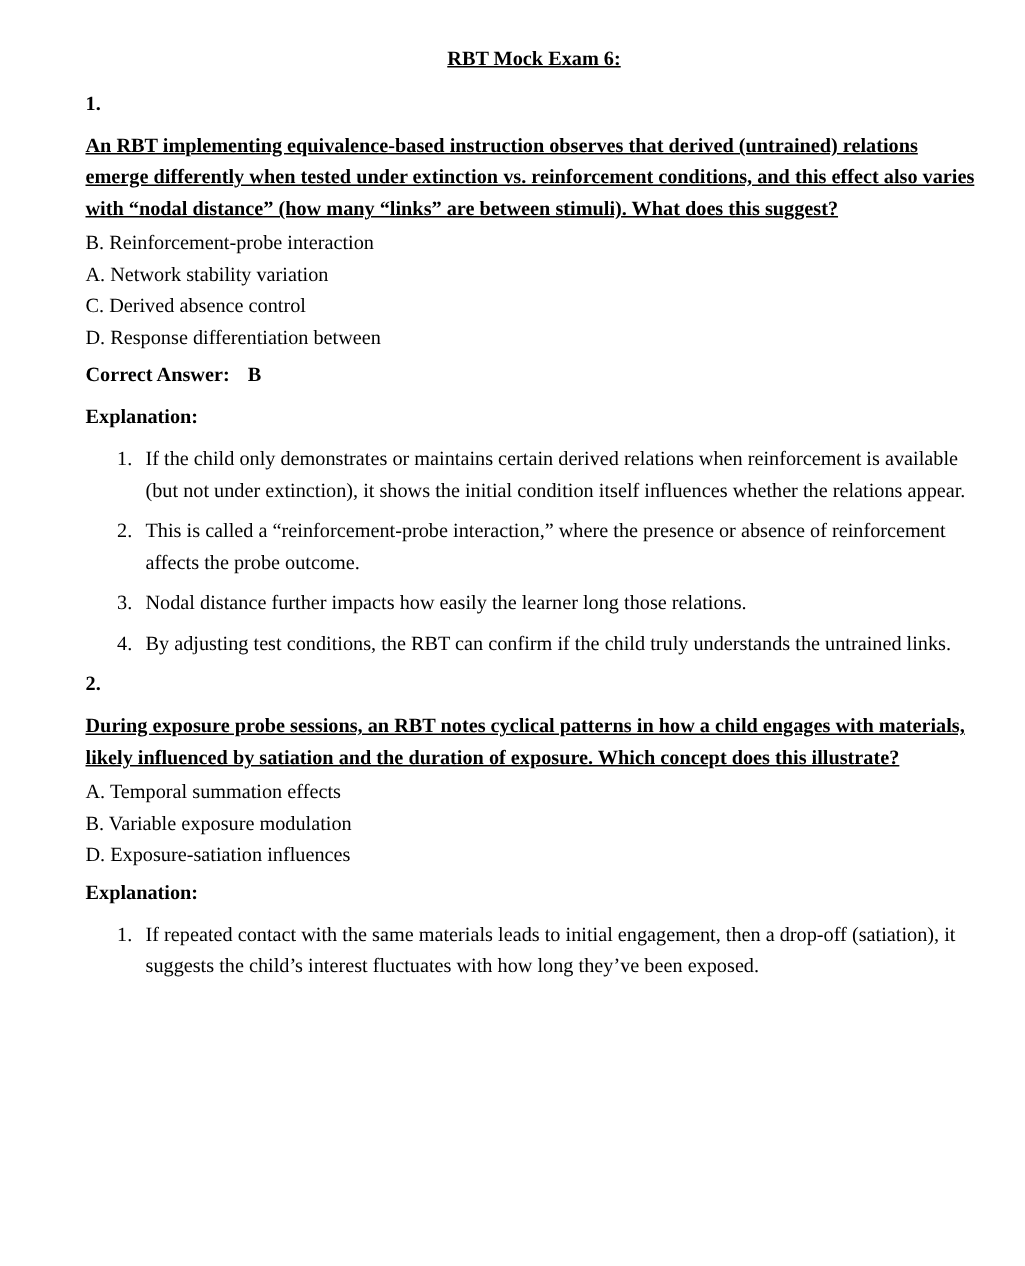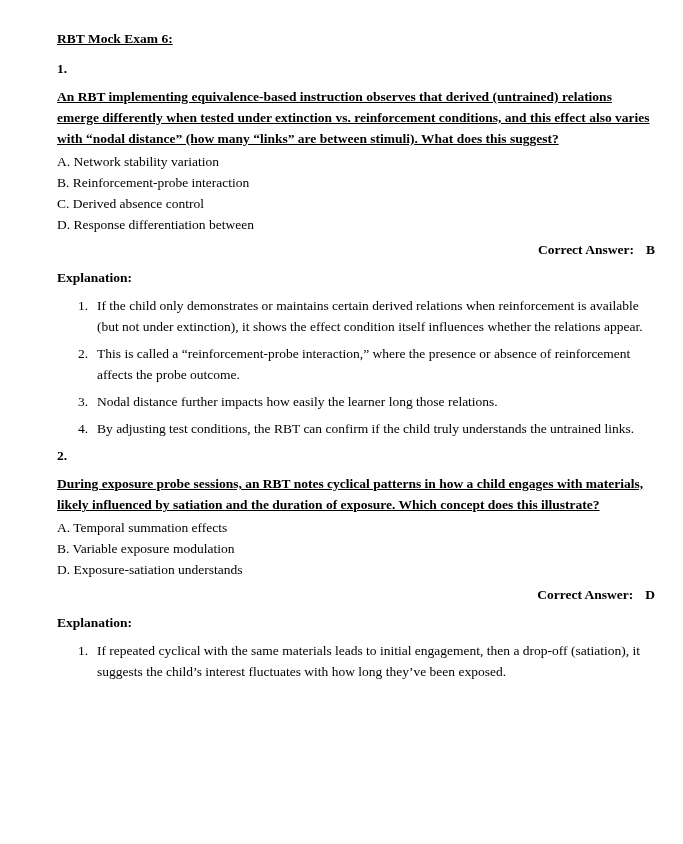--- a/index.html
+++ b/index.html
@@ -17,40 +17,40 @@
     width: 683px;
     height: 844px;
     background: #ffffff;
     padding: 28px 28px 24px 57px;
   }
   .doc-title {
     font-size: 13.5px;
     font-weight: bold;
     text-decoration: underline;
     margin-bottom: 9px;
+    text-align: center;
   }
   .q-number {
     font-weight: bold;
     margin-bottom: 7px;
   }
   .q-prompt {
     font-weight: bold;
     margin-bottom: 2px;
     text-decoration: underline;
   }
   .options {
     margin-bottom: 4px;
   }
   .option-line {
     line-height: 21px;
   }
   .answer-line {
     font-weight: bold;
     margin-bottom: 7px;
-    text-align: right;
   }
   .answer-letter {
     padding-left: 12px;
   }
   .explanation-label {
     font-weight: bold;
     margin-bottom: 7px;
   }
   .exp-list {
     margin-bottom: 1px;
@@ -76,36 +76,36 @@
 
 <div class="page">
 
   <div class="doc-title">RBT Mock Exam 6:</div>
 
   <div class="question-block">
     <div class="q-number">1.</div>
     <div class="q-prompt">An RBT implementing equivalence-based instruction observes that derived (untrained) relations emerge differently when tested under extinction vs. reinforcement conditions, and this effect also varies with “nodal distance” (how many “links” are between stimuli). What does this suggest?</div>
 
     <div class="options">
+      <div class="option-line">B. Reinforcement-probe interaction</div>
       <div class="option-line">A. Network stability variation</div>
-      <div class="option-line">B. Reinforcement-probe interaction</div>
       <div class="option-line">C. Derived absence control</div>
       <div class="option-line">D. Response differentiation between</div>
     </div>
 
     <div class="answer-line">
       <span>Correct Answer:</span><span class="answer-letter">B</span>
     </div>
 
     <div class="explanation-label">Explanation:</div>
 
     <div class="exp-list">
       <div class="exp-item">
         <span class="exp-num">1.</span>
-        <span class="exp-text">If the child only demonstrates or maintains certain derived relations when reinforcement is available (but not under extinction), it shows the effect condition itself influences whether the relations appear.</span>
+        <span class="exp-text">If the child only demonstrates or maintains certain derived relations when reinforcement is available (but not under extinction), it shows the initial condition itself influences whether the relations appear.</span>
       </div>
       <div class="exp-item">
         <span class="exp-num">2.</span>
         <span class="exp-text">This is called a “reinforcement-probe interaction,” where the presence or absence of reinforcement affects the probe outcome.</span>
       </div>
       <div class="exp-item">
         <span class="exp-num">3.</span>
         <span class="exp-text">Nodal distance further impacts how easily the learner long those relations.</span>
       </div>
       <div class="exp-item">
@@ -115,30 +115,27 @@
     </div>
   </div>
 
   <div class="question-block">
     <div class="q-number">2.</div>
     <div class="q-prompt">During exposure probe sessions, an RBT notes cyclical patterns in how a child engages with materials, likely influenced by satiation and the duration of exposure. Which concept does this illustrate?</div>
 
     <div class="options">
       <div class="option-line">A. Temporal summation effects</div>
       <div class="option-line">B. Variable exposure modulation</div>
-      <div class="option-line">D. Exposure-satiation understands</div>
+      <div class="option-line">D. Exposure-satiation influences</div>
     </div>
 
-    <div class="answer-line">
-      <span>Correct Answer:</span><span class="answer-letter">D</span>
-    </div>
 
     <div class="explanation-label">Explanation:</div>
 
     <div class="exp-list">
       <div class="exp-item">
         <span class="exp-num">1.</span>
-        <span class="exp-text">If repeated cyclical with the same materials leads to initial engagement, then a drop-off (satiation), it suggests the child’s interest fluctuates with how long they’ve been exposed.</span>
+        <span class="exp-text">If repeated contact with the same materials leads to initial engagement, then a drop-off (satiation), it suggests the child’s interest fluctuates with how long they’ve been exposed.</span>
       </div>
     </div>
   </div>
 
 </div>
 
 </body></html>

